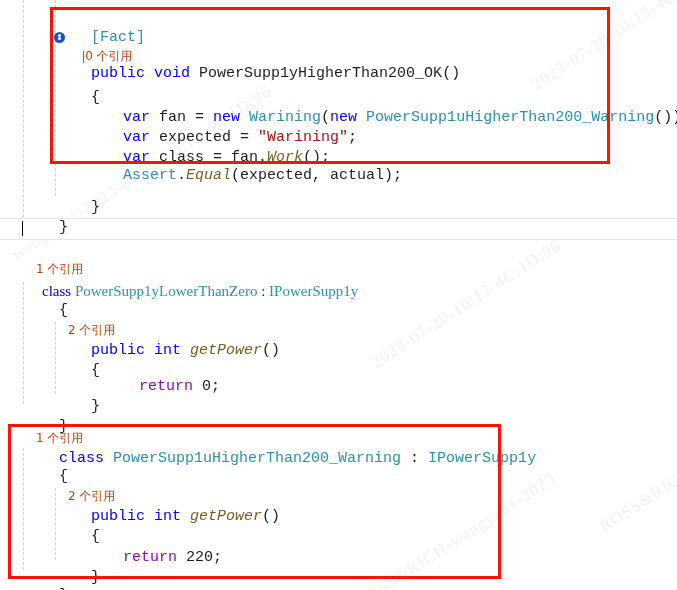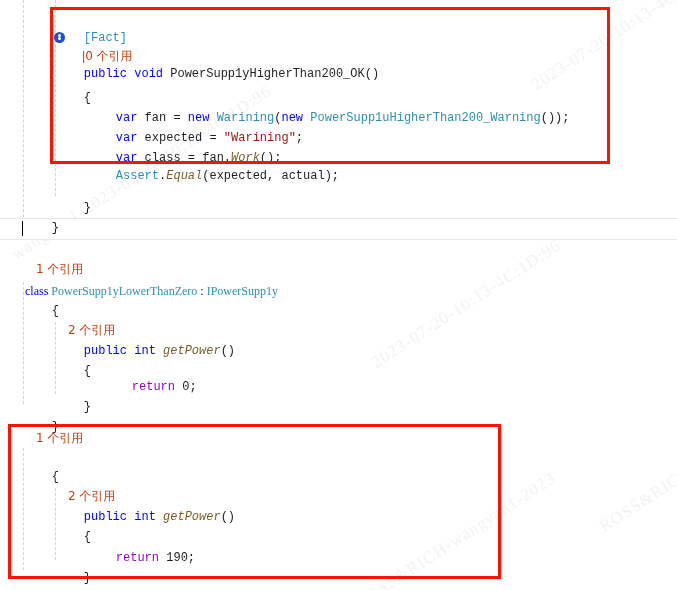--- a/index.html
+++ b/index.html
@@ -70,21 +70,21 @@
     background: #000000;
     z-index: 6;
   }
 
   
   .line {
     position: absolute;
     left: 0;
     height: 20px;
     line-height: 20px;
-    font-size: 12px;
+    font-size: 15px;
     white-space: pre;
     z-index: 3;
     color: #1f1f1f;
   }
   .codelens {
     position: absolute;
     height: 19px;
     line-height: 19px;
     font-size: 12.5px;
     white-space: pre;
@@ -193,21 +193,21 @@
   </div>
 
   <div class="line" style="left:23px; top:198px;">
     <span class="t-punc">}</span>
   </div>
 
   <div class="codelens" style="left:22px; top:241px;">
     <span class="cl-cjk">1 个引用</span>
   </div>
 
-  <div class="line" style="left:13px; top:261px;font-family:Liberation Serif, serif;">
+  <div class="line" style="left:27px; top:261px;font-family:Liberation Serif, serif;">
     <span class="t-kw">class</span><span class="t-type"> PowerSupp1yLowerThanZero</span><span class="t-punc"> : </span><span class="t-type">IPowerSupp1y</span>
   </div>
 
   <div class="line" style="left:23px; top:281px;">
     <span class="t-punc">{</span>
   </div>
 
   <div class="codelens" style="left:54px; top:302px;">
     <span class="cl-cjk">2 个引用</span>
   </div>
@@ -229,39 +229,42 @@
   </div>
 
   <div class="line" style="left:23px; top:397px;">
     <span class="t-punc">}</span>
   </div>
 
   <div class="codelens" style="left:22px; top:410px;">
     <span class="cl-cjk">1 个引用</span>
   </div>
 
+  <div class="line" style="left:23px; top:429px;">
+    <span class="t-kw">class</span><span class="t-type"> PowerSupp1uHigherThan200_Warning</span><span class="t-punc"> : </span><span class="t-type">IPowerSupp1y</span>
+  </div>
 
   <div class="line" style="left:23px; top:447px;">
     <span class="t-punc">{</span>
   </div>
 
   <div class="codelens" style="left:54px; top:468px;">
     <span class="cl-cjk">2 个引用</span>
   </div>
 
   <div class="line" style="left:55px; top:487px;">
     <span class="t-kw">public</span><span class="t-kw"> int</span><span class="t-method"> getPower</span><span class="t-punc">()</span>
   </div>
 
   <div class="line" style="left:55px; top:507px;">
     <span class="t-punc">{</span>
   </div>
 
   <div class="line" style="left:87px; top:528px;">
-    <span class="t-ctrl">return</span><span class="t-num"> 190</span><span class="t-punc">;</span>
+    <span class="t-ctrl">return</span><span class="t-num"> 220</span><span class="t-punc">;</span>
   </div>
 
   <div class="line" style="left:55px; top:548px;">
     <span class="t-punc">}</span>
   </div>
 
   <div class="line" style="left:23px; top:566px;">
     <span class="t-punc">}</span>
   </div>
 

